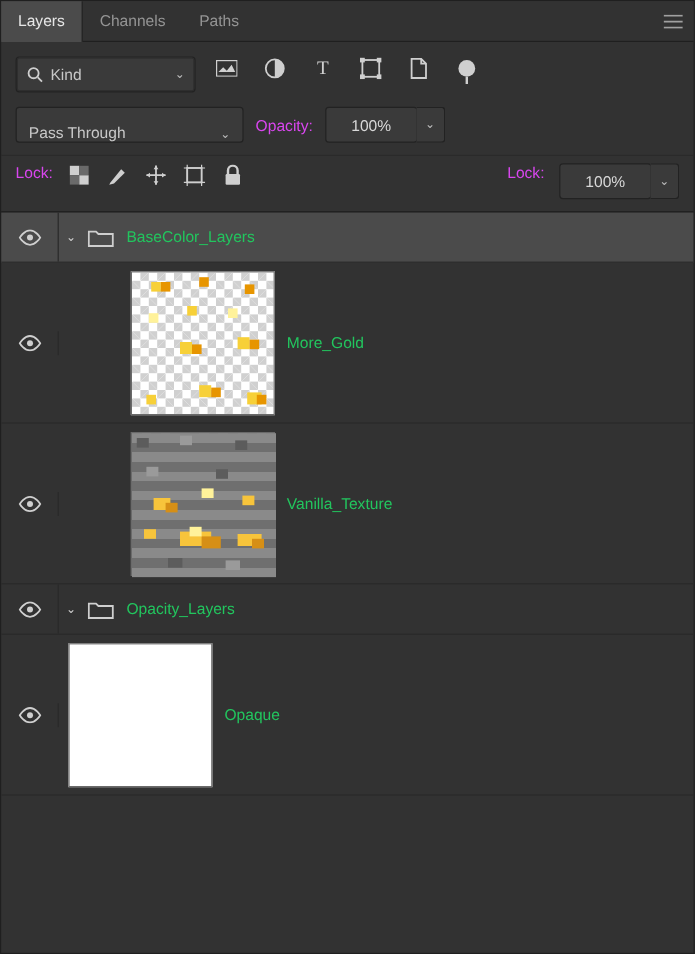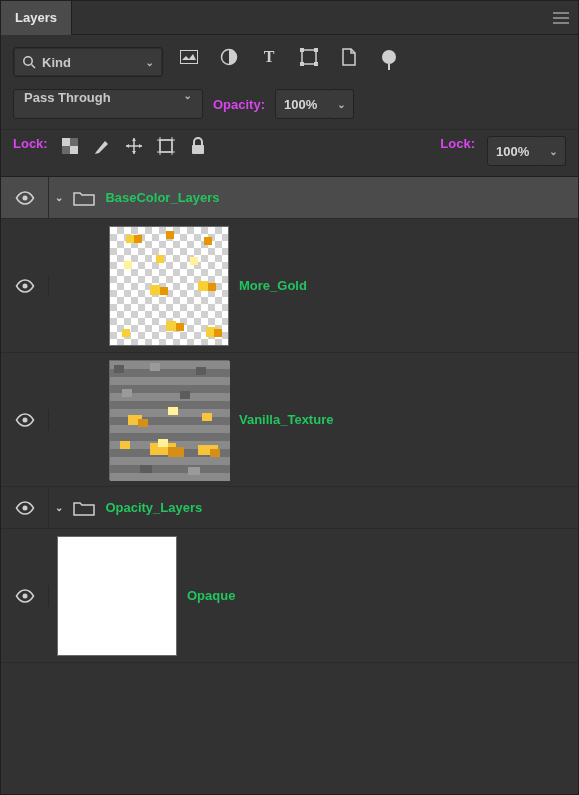--- a/index.html
+++ b/index.html
@@ -12,21 +12,20 @@
     height: 795px;
     overflow: hidden;
   }
   .panel {
     background: #323232;
     border: 1px solid #1f1f1f;
     width: 100%;
     height: 100%;
     display: flex;
     flex-direction: column;
-    font-weight: bold;
   }
   
   .tabbar {
     display: flex;
     align-items: center;
     border-bottom: 1px solid #1f1f1f;
     background: #323232;
     height: 34px;
     padding: 0;
   }
@@ -68,37 +67,37 @@
   .filter-icons { display:flex; gap:20px; align-items:center; margin-left:6px;}
   .ficon { width:20px; height:20px; display:flex; align-items:center; justify-content:center; color:#cfcfcf;}
   .dot { width:14px; height:14px; border-radius:50%; background:#cfcfcf; display:inline-block; position:relative;}
   .dot::after { content:""; position:absolute; left:6px; top:14px; width:2px; height:6px; background:#cfcfcf;}
   
   .blendbar {
     display:flex; align-items:center; gap:10px;
     padding: 0 12px 10px 12px;
   }
   .blend-select {
-    display:flex; align-items:flex-start;
+    display:flex; align-items:flex-end;
     background:#3a3a3a;
     border:1px solid #222;
     border-radius:3px;
     height:30px;
     padding:0 10px;
     min-width:190px;
   }
   .blend-select .chev { margin-left:auto; font-size:10px; color:#bbb; }
   .label { color:#d946ef; font-size:13px; }
   .pct-box {
     display:flex; align-items:center;
     background:#3a3a3a;
     border:1px solid #222;
     border-radius:3px;
     height:30px;
-    padding:0 8px;
+    padding:0 21px;
     min-width:56px;
     color:#d8d8d8;
   }
   .pct-arrow {
     width:24px; height:30px; display:flex; align-items:center; justify-content:center;
     background:#3a3a3a; border:1px solid #222; border-left:none; border-radius:0 3px 3px 0;
     font-size:10px; color:#bbb;
     margin-left:-1px;
   }
   
@@ -163,20 +162,22 @@
   
   svg { display:block; }
 </style>
 </head>
 <body>
 
 <div class="panel">
 
   <div class="tabbar">
     <div class="tab active">Layers</div>
+    <div class="tab">Channels</div>
+    <div class="tab">Paths</div>
     <div class="spacer"></div>
     <div class="hamburger">
       <svg width="16" height="12" viewBox="0 0 16 12">
           <path stroke="#a0a0a0" stroke-width="1.5" d="M0 1h16M0 6h16M0 11h16"></path>
         </svg>
     </div>
   </div>
 
   <div class="filterbar">
     <div class="kind-select">

